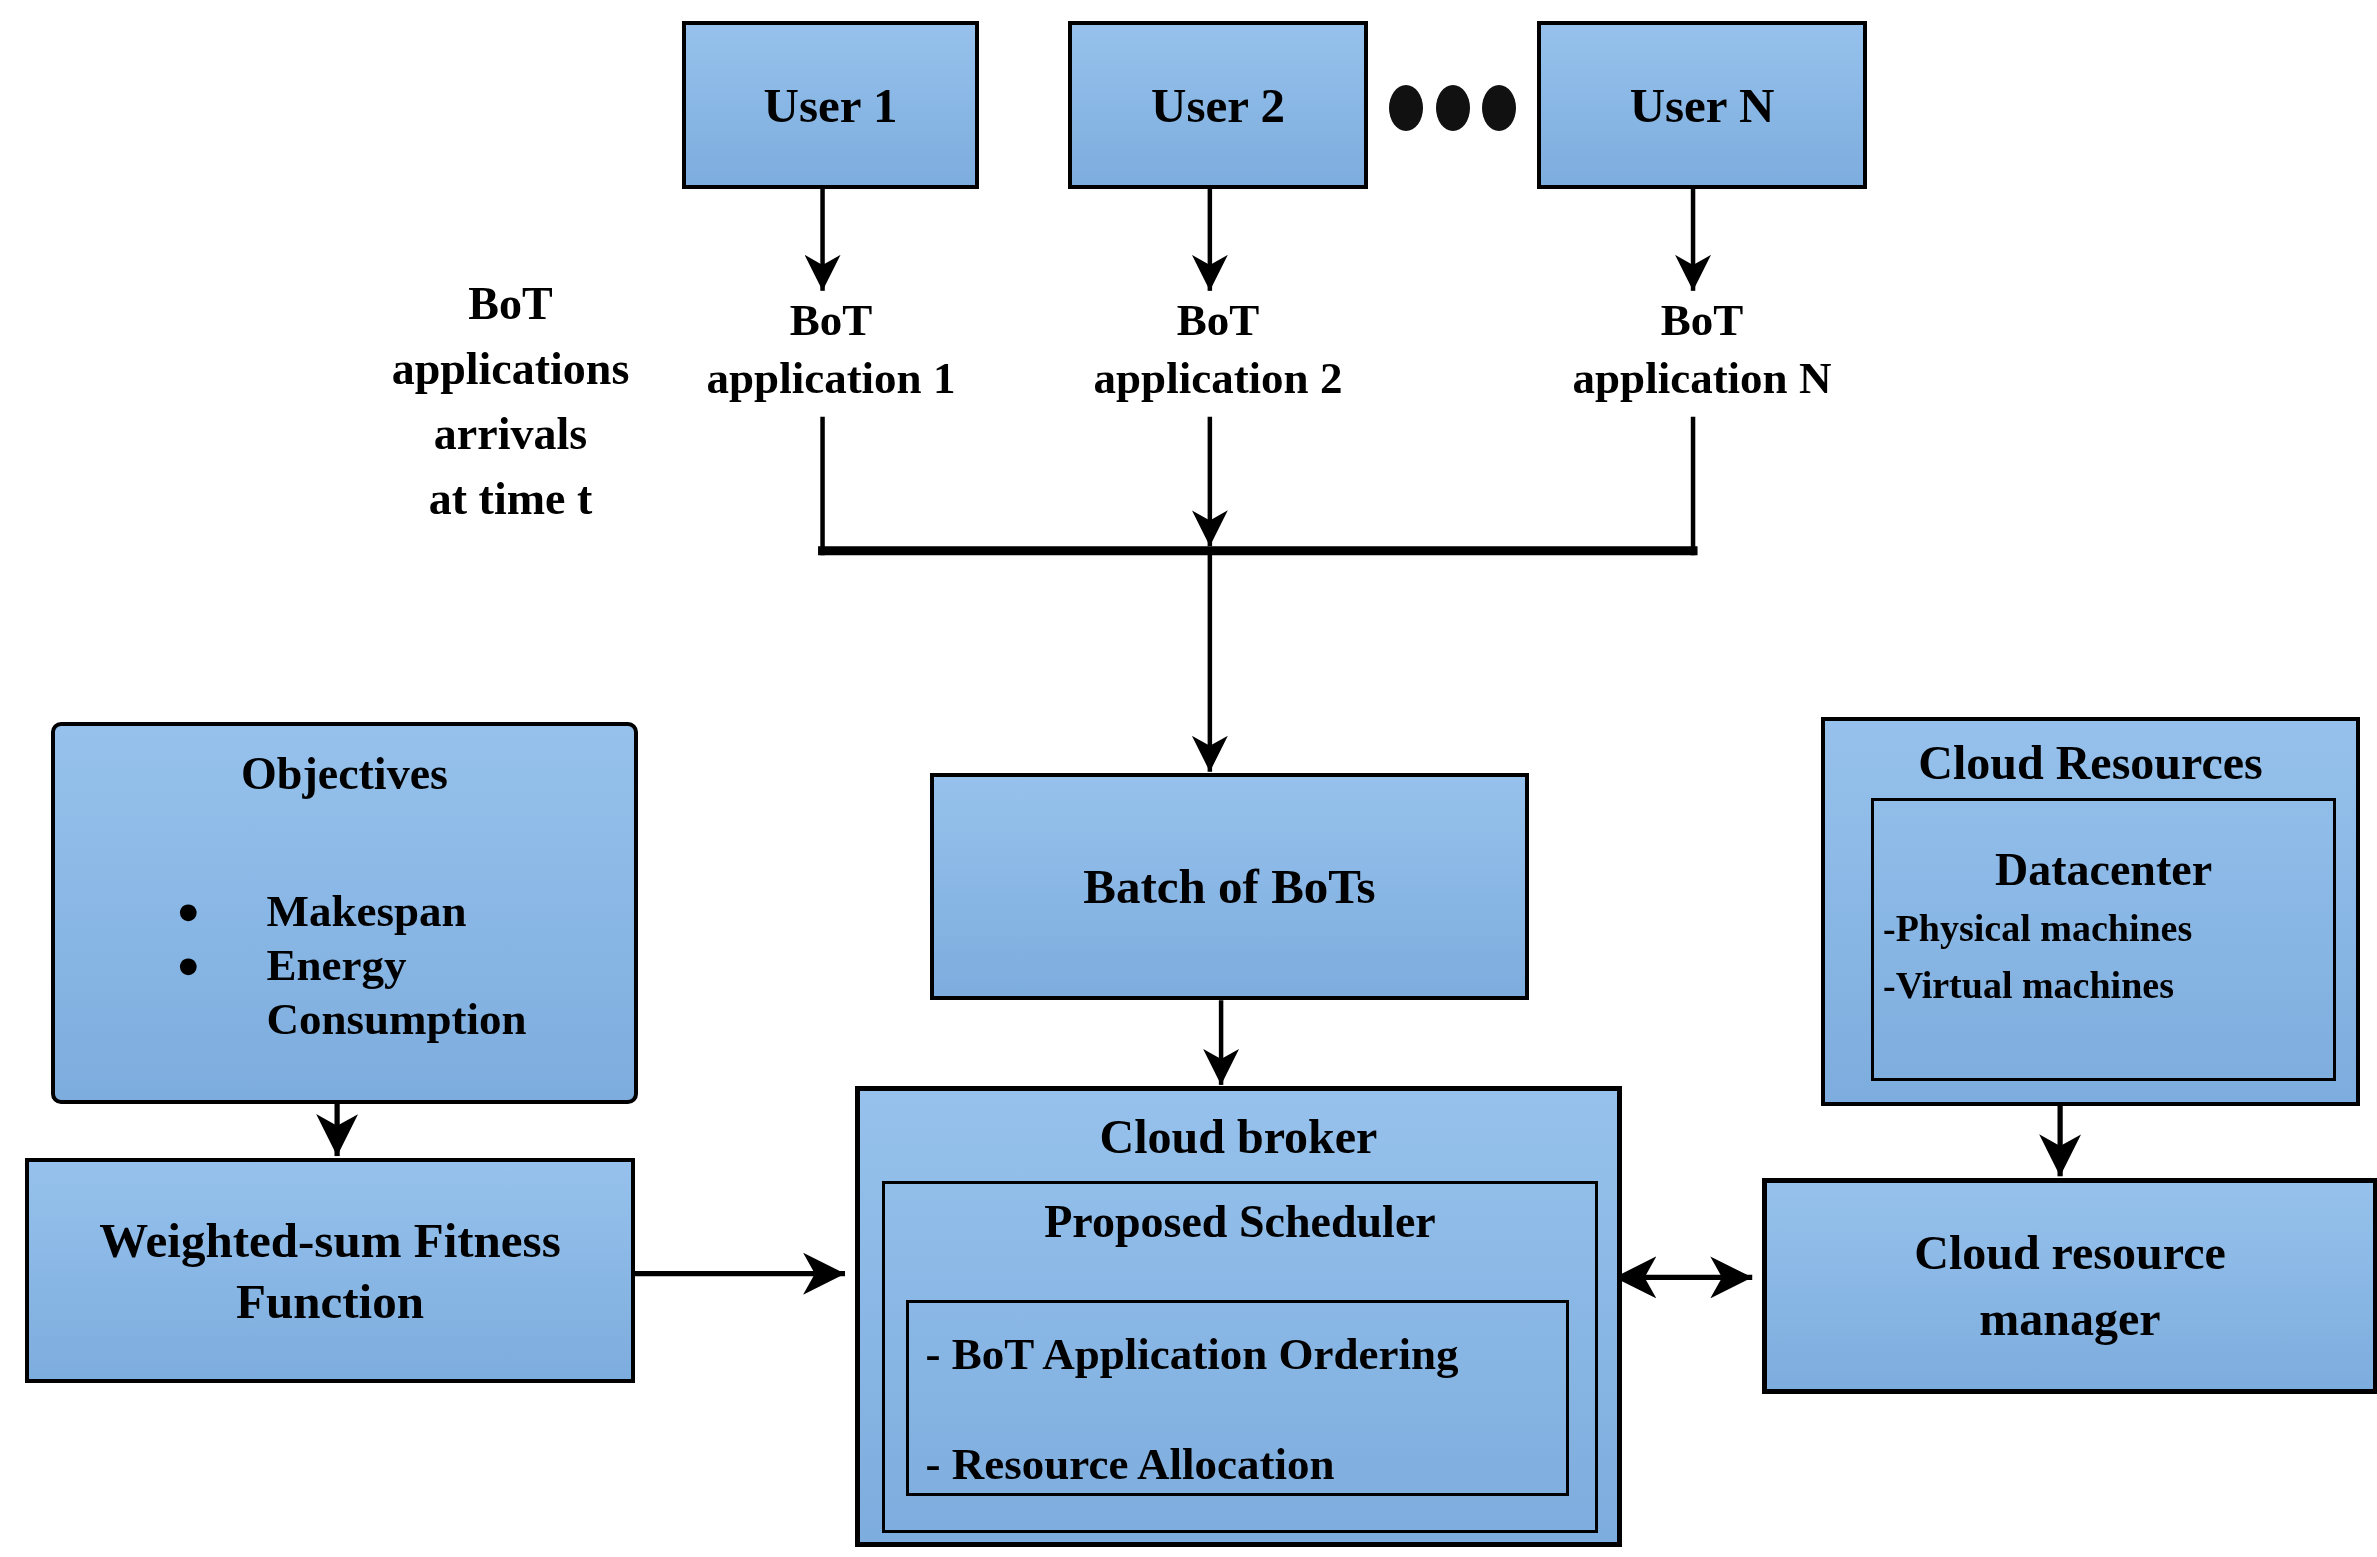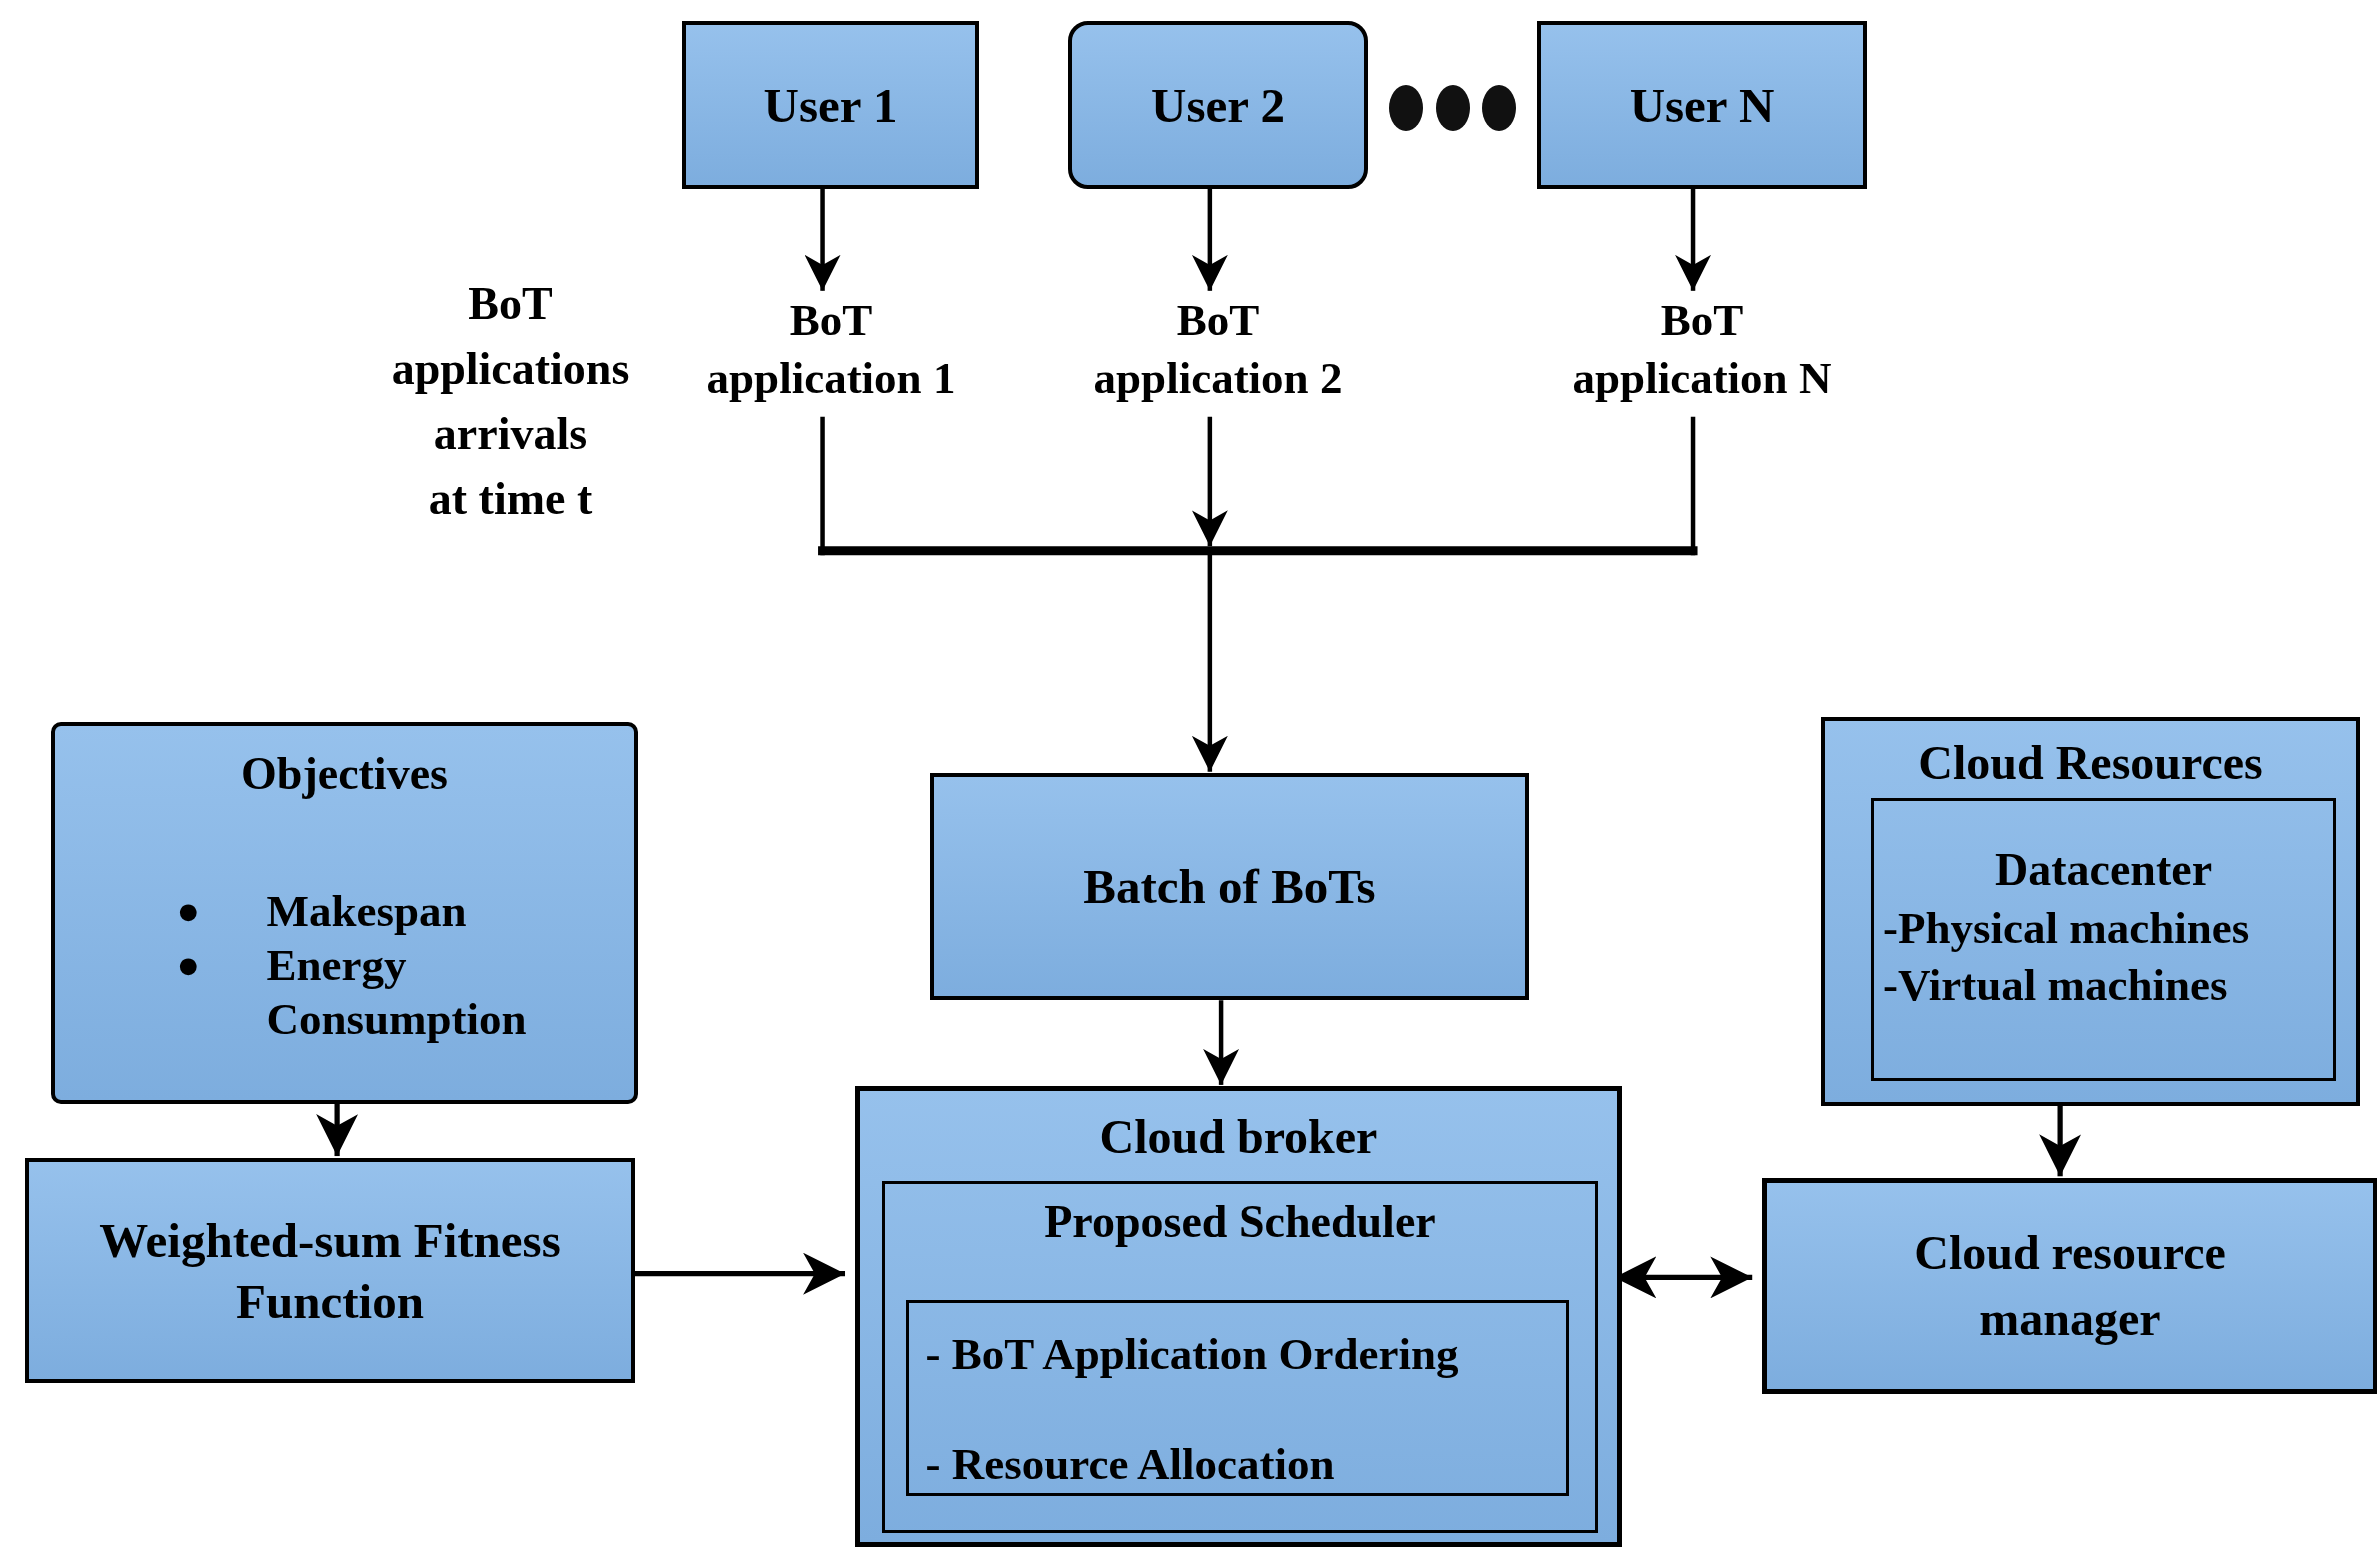--- a/index.html
+++ b/index.html
@@ -36,21 +36,21 @@
   .obj-text{width:277px;}
   
   .fitnessbox{font-size:49px; line-height:61px;}
   
   .broker-title{position:absolute; top:18px; left:0; width:100%; text-align:center; font-size:48px;}
   .ps-title{position:absolute; top:10.5px; left:0; width:100%; text-align:center; font-size:46px;}
   .fn-item{font-size:45px; text-align:left; padding-left:16.5px;}
   
   .cr-title{position:absolute; top:13.5px; left:0; width:100%; text-align:center; font-size:48px;}
   .cr-dc{margin-top:39px; text-align:center; font-size:46px; line-height:60px;}
-  .cr-item{font-size:45px; line-height:57px; text-align:left; padding-left:9px;}
+  .cr-item{font-size:38px; line-height:57px; text-align:left; padding-left:9px;}
   .managerbox{font-size:48px; line-height:66px;}
 </style>
 </head>
 <body>
 
 <div id="canvas">
 
   <svg id="connectors" width="2377" height="1557" viewBox="0 0 3173 2078">
     <defs>
       <marker id="ah" viewBox="0 0 10 10" refX="10" refY="5" markerWidth="8" markerHeight="8" orient="auto-start-reverse">
@@ -74,21 +74,21 @@
 
     <line x1="2155" y1="1705" x2="2339" y2="1705" stroke="#000" stroke-width="7" marker-start="url(#ah)" marker-end="url(#ah)"></line>
     <line x1="2750" y1="1476" x2="2750" y2="1570" stroke="#000" stroke-width="7" marker-end="url(#ah)"></line>
   </svg>
 
   <div class="boxlayer">
 
     <div class="box userbox" style="left:674px;top:21px;width:297px;height:168px;">
       <span>User 1</span>
     </div>
-    <div class="box userbox" style="left:1060px;top:21px;width:300px;height:168px;border-radius:20px;">
+    <div class="box userbox" style="left:1060px;top:21px;width:300px;height:168px;">
       <span>User 2</span>
     </div>
     <div class="box userbox" style="left:1529px;top:21px;width:330px;height:168px;">
       <span>User N</span>
     </div>
 
     <div class="dots">
       <span class="dot" style="background: rgb(17, 17, 17);"></span>
       <span class="dot" style="background: rgb(17, 17, 17);"></span>
       <span class="dot" style="background: rgb(17, 17, 17);"></span>

